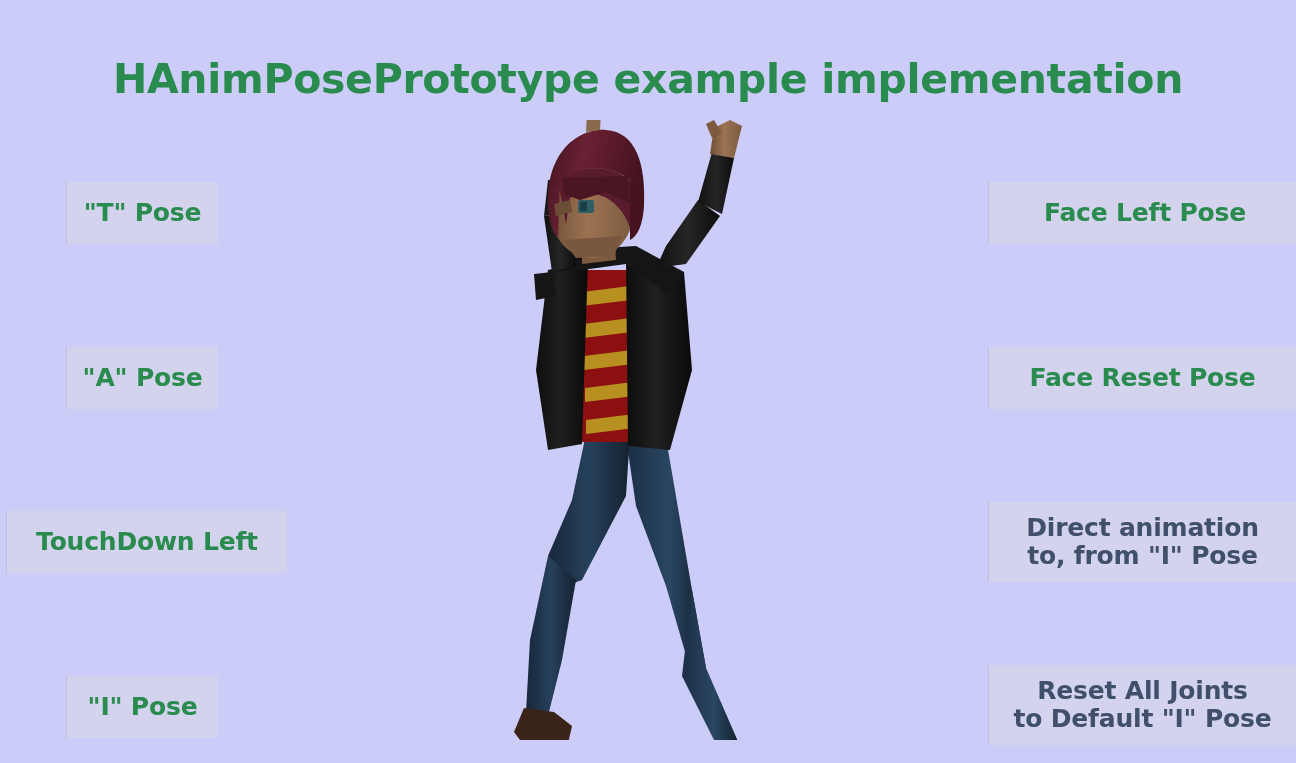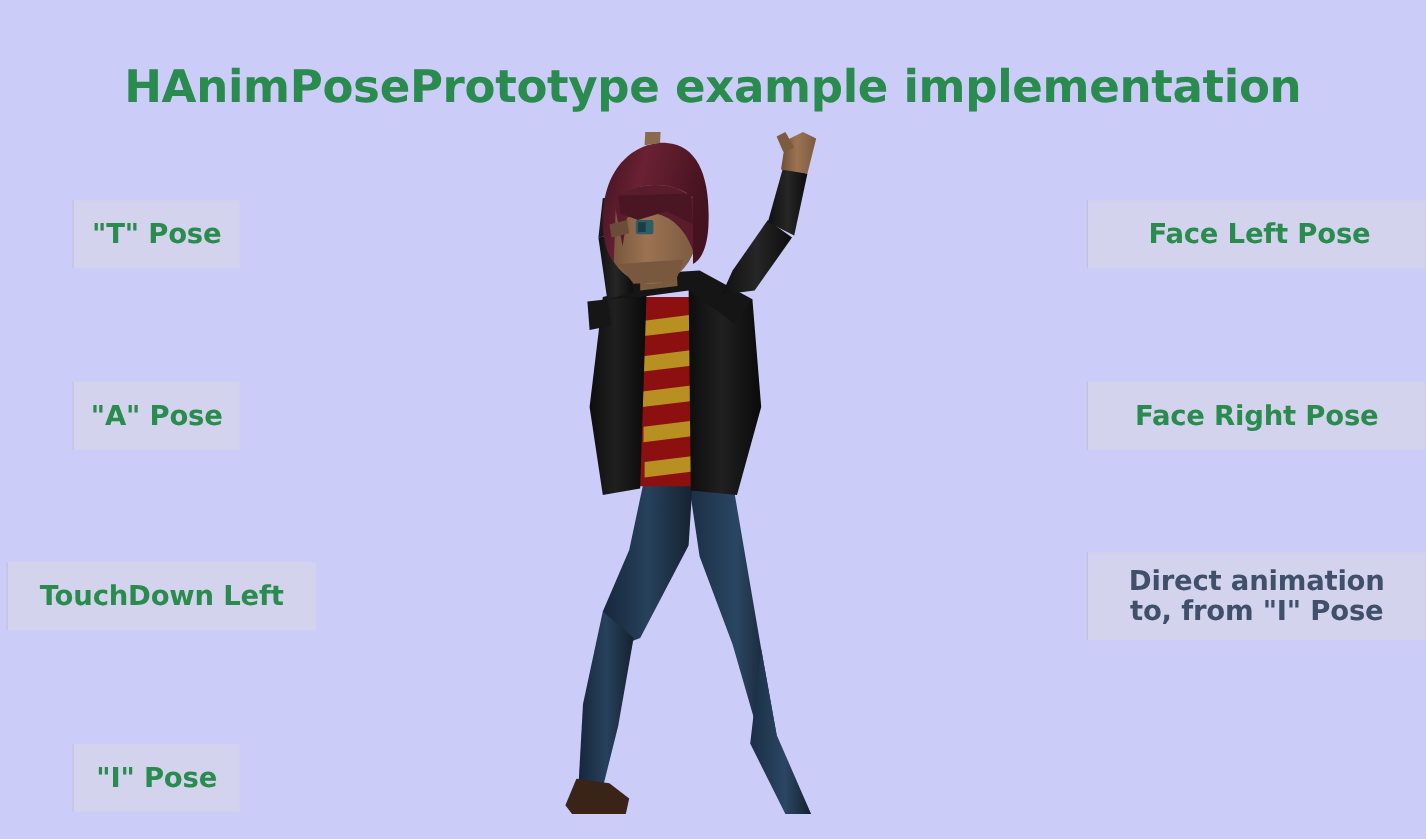--- a/index.html
+++ b/index.html
@@ -198,19 +198,21 @@
   <button class="pose-btn green btn-t">"T" Pose</button>
 
   <button class="pose-btn green btn-a">"A" Pose</button>
 
   <button class="pose-btn green btn-touch">TouchDown Left</button>
 
   <button class="pose-btn green btn-i">"I" Pose</button>
 
   <button class="pose-btn green btn-faceleft">Face Left Pose</button>
 
-  <button class="pose-btn green btn-faceright">Face Right Pose</button>
+  <button class="pose-btn green btn-faceright">Face Reset Pose</button>
 
   <button class="pose-btn slate btn-direct">Direct animation
 to, from "I" Pose</button>
 
+  <button class="pose-btn slate btn-reset">Reset All Joints
+to Default "I" Pose</button>
 
 </div>
 
 </body></html>

